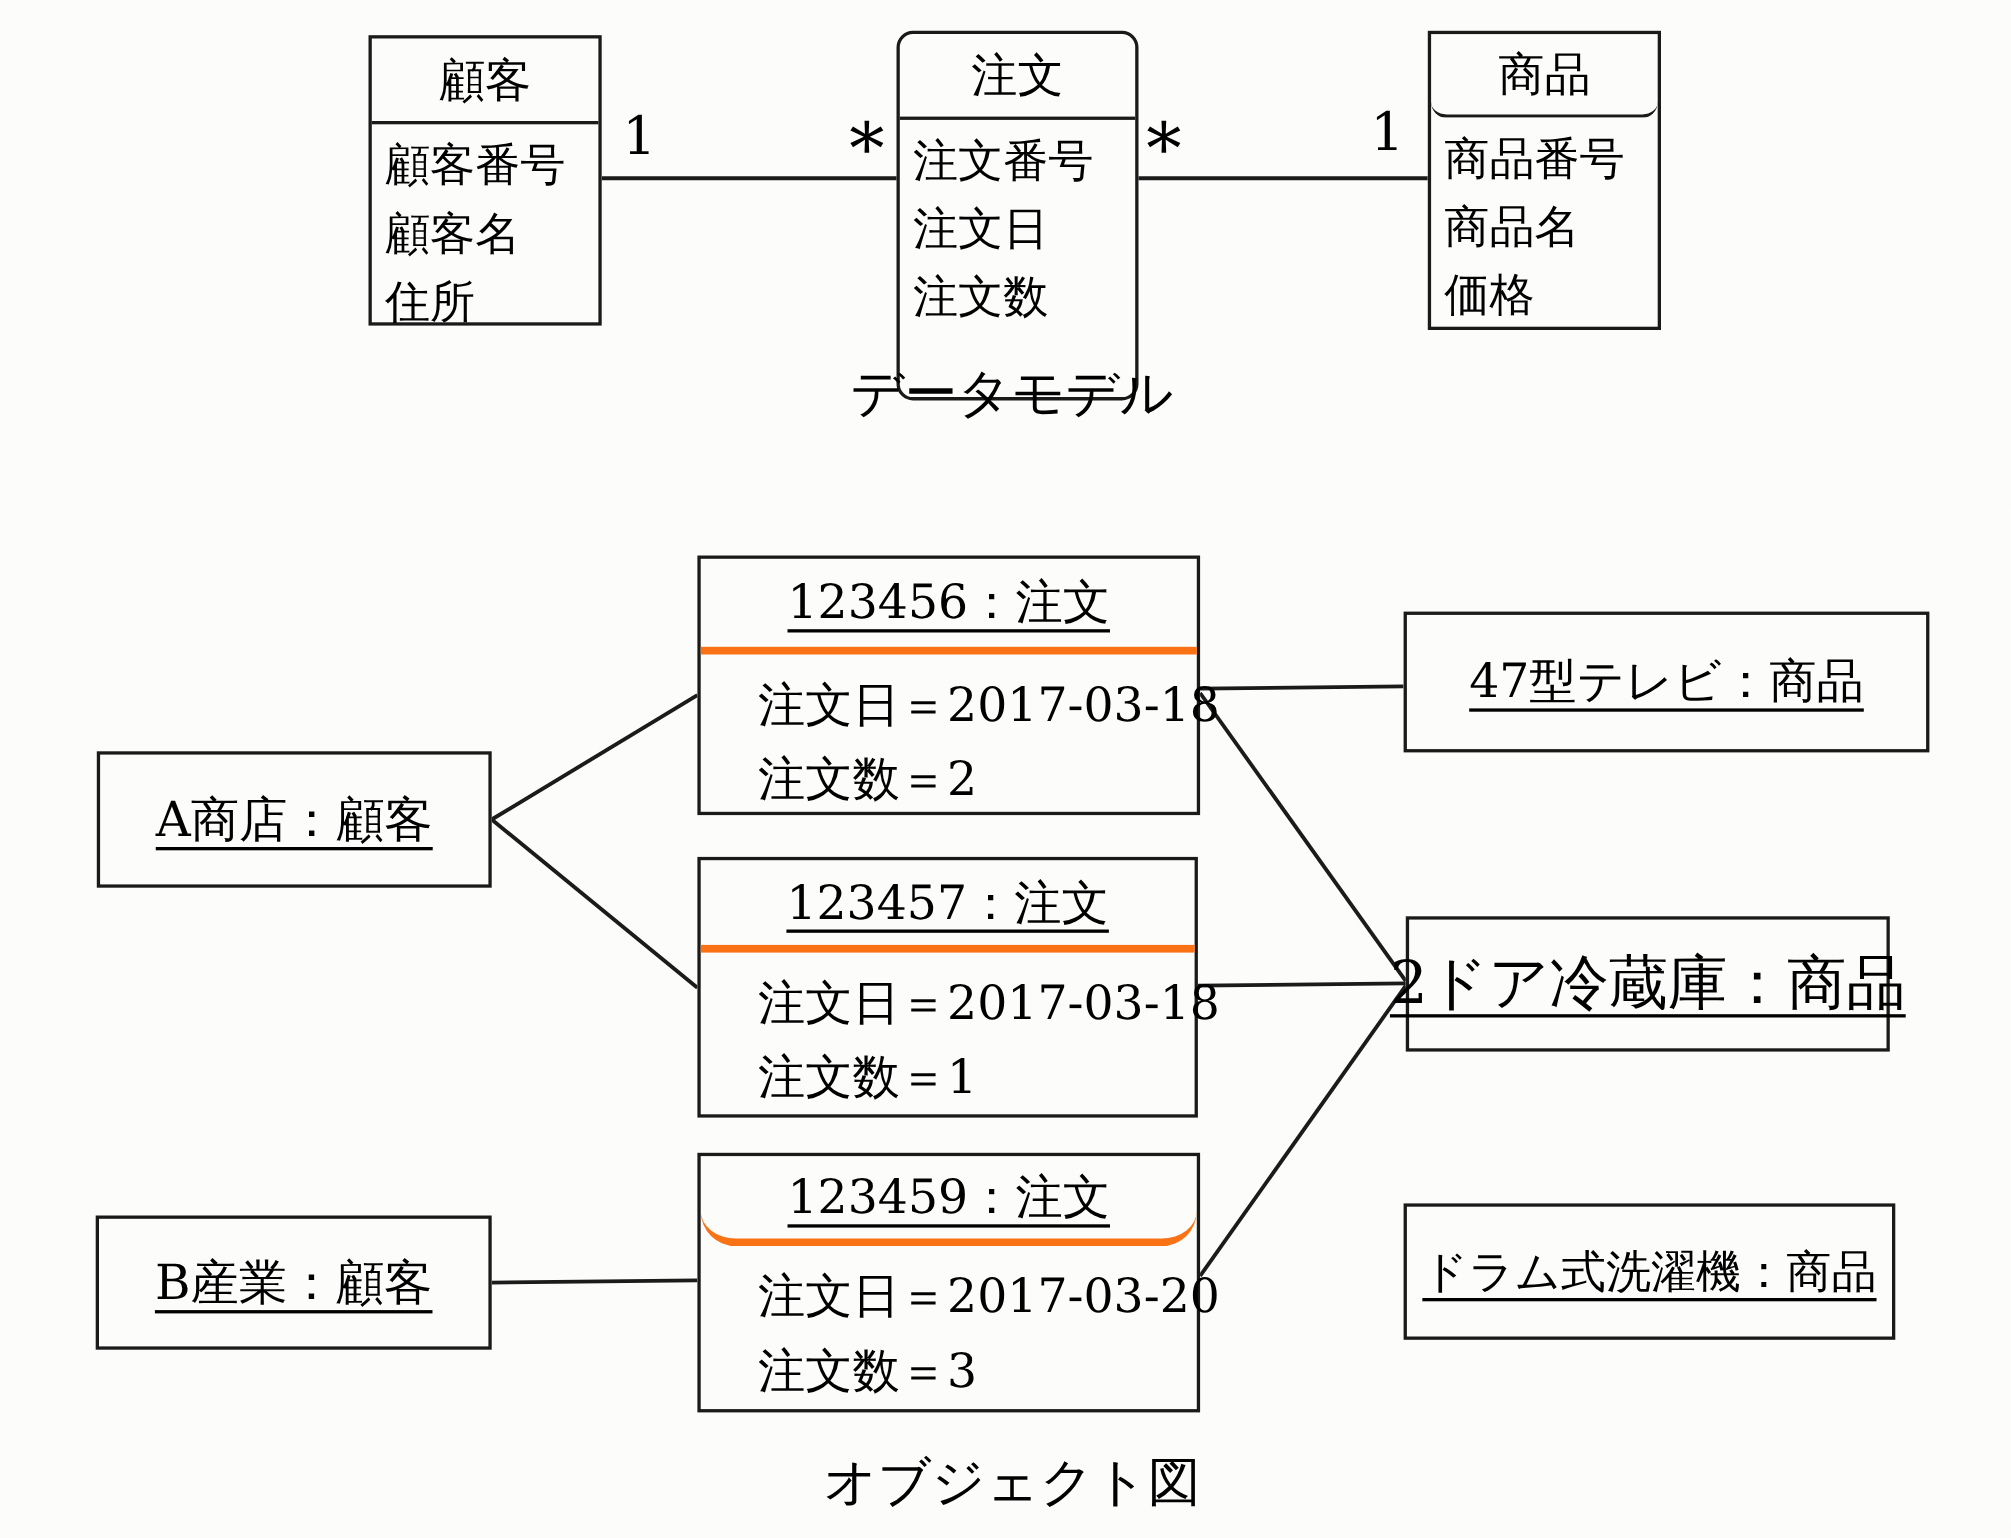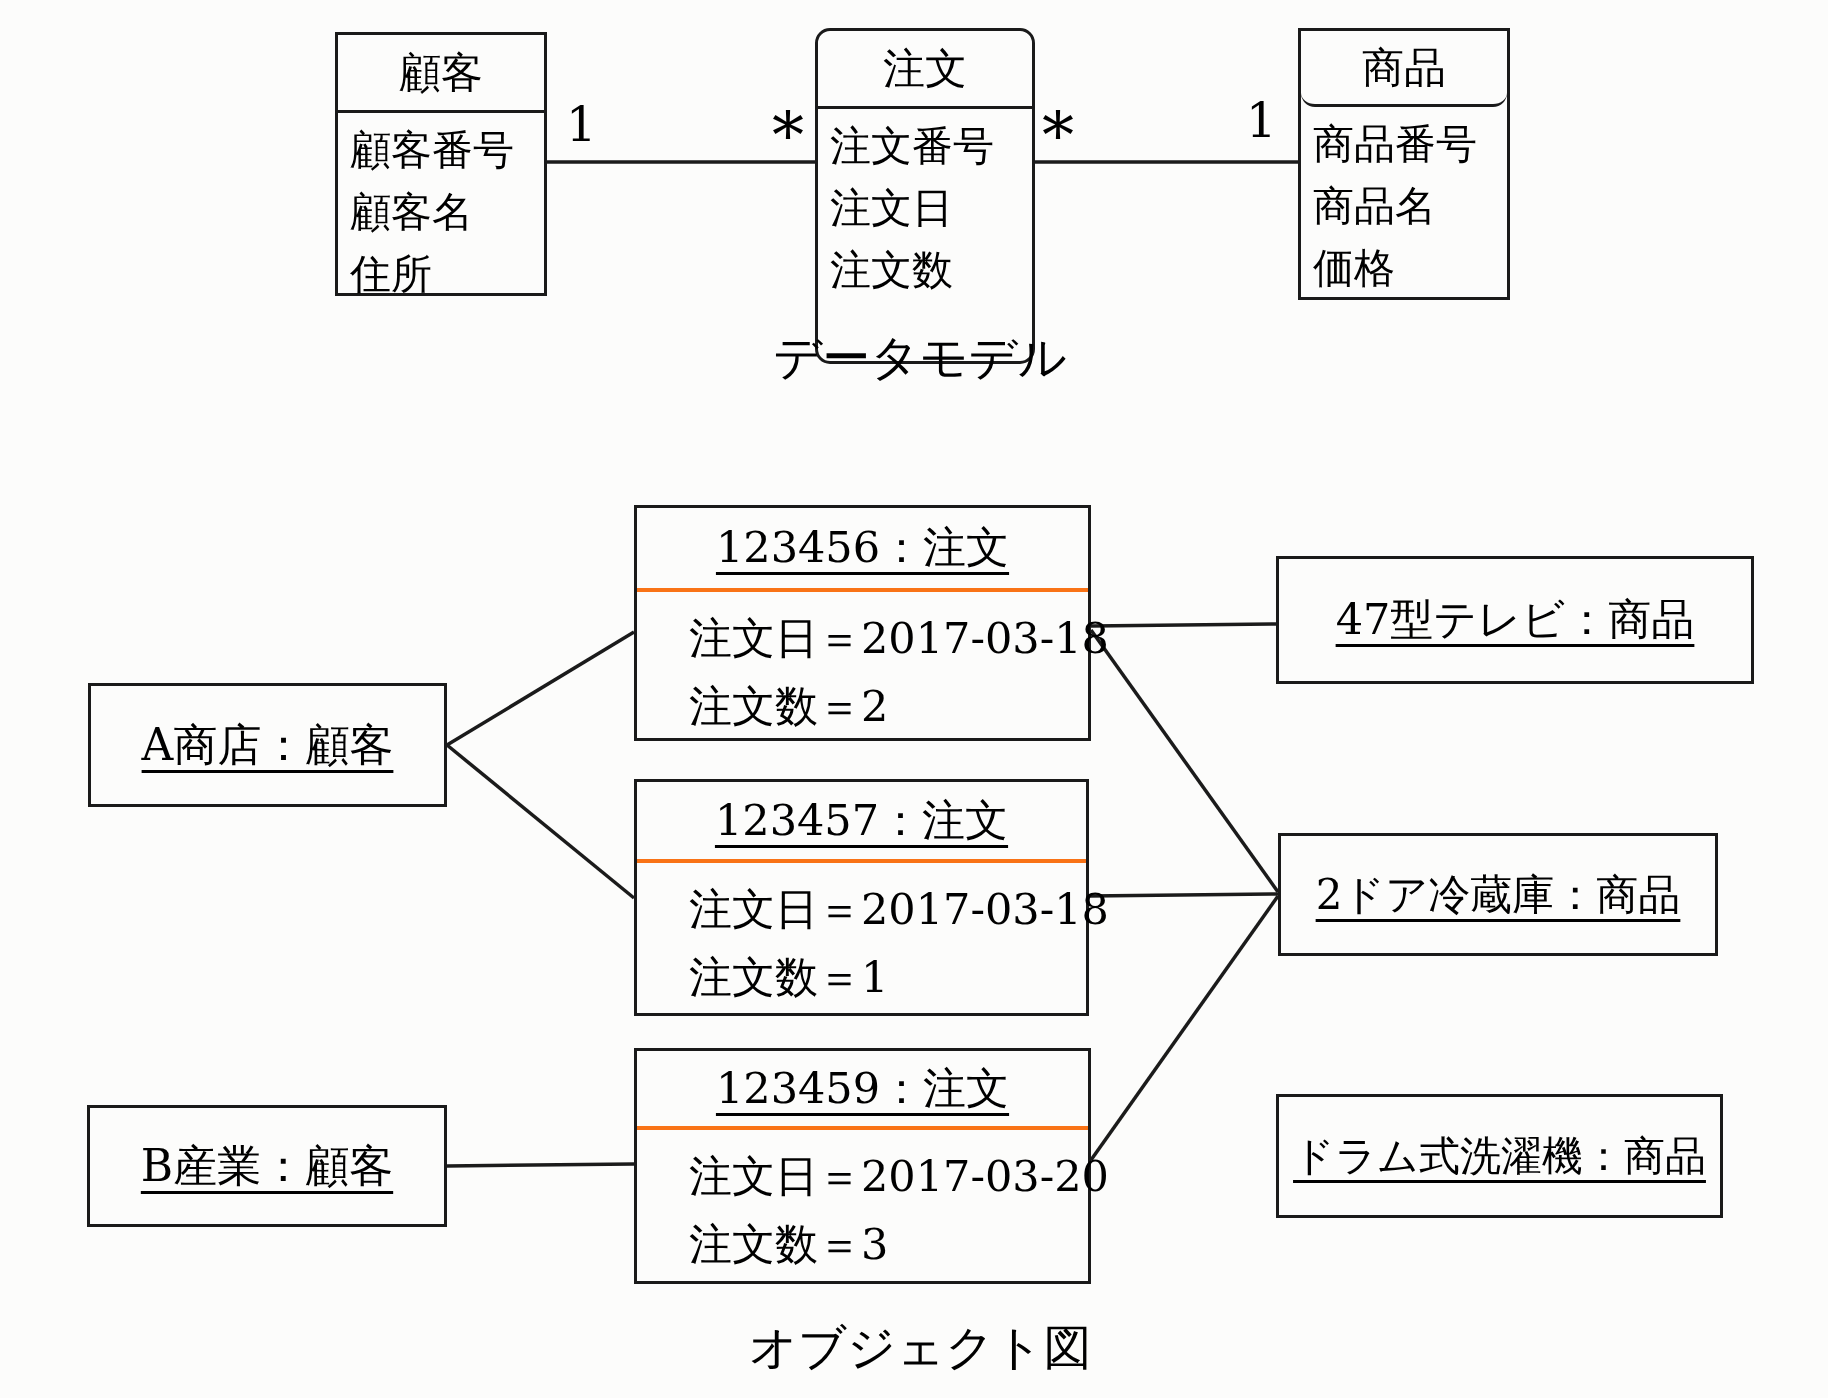--- a/index.html
+++ b/index.html
@@ -39,33 +39,33 @@
   #caption-top{left:640px;top:326px;}
   #caption-bottom{left:640px;top:1316px;}
 
   
   .obj{position:absolute;border:3px solid #1a1a1a;background:#fcfcfb;box-sizing:border-box;
        display:flex;align-items:center;justify-content:center;font-size:44px;white-space:nowrap;}
   .u{text-decoration:underline;text-decoration-thickness:3px;text-underline-offset:10px;}
   #obj-cust-a{left:88px;top:683px;width:359px;height:124px;}
   #obj-cust-b{left:87px;top:1105px;width:360px;height:122px;}
   #obj-prod-tv{left:1276px;top:556px;width:478px;height:128px;font-size:43px;}
-  #obj-prod-fridge{left:1278px;top:833px;width:440px;height:123px;font-size:42px;}
+  #obj-prod-fridge{left:1278px;top:833px;width:440px;height:123px;font-size:54px;}
   #obj-prod-washer{left:1276px;top:1094px;width:447px;height:124px;font-size:41px;}
 
   .orderbox{position:absolute;border:3px solid #1a1a1a;background:#fcfcfb;box-sizing:border-box;}
-  .order-title{border-bottom:4px solid #f97316;text-align:center;font-size:43px;white-space:nowrap;
+  .order-title{border-bottom:7px solid #f97316;text-align:center;font-size:43px;white-space:nowrap;
                display:flex;align-items:center;justify-content:center;}
   .order-attrs{padding:12px 0 0 14px;font-size:43px;line-height:68px;white-space:nowrap;margin-left:38px;}
   #obj-order-1{left:634px;top:505px;width:457px;height:236px;}
   #obj-order-1 .order-title{height:80px;}
   #obj-order-2{left:634px;top:779px;width:455px;height:237px;}
   #obj-order-2 .order-title{height:77px;}
   #obj-order-3{left:634px;top:1048px;width:457px;height:236px;}
-  #obj-order-3 .order-title{height:75px;}
+  #obj-order-3 .order-title{height:75px;border-radius:32px;}
 </style>
 </head>
 <body>
 
 <div id="canvas">
 
   <svg class="wires">
     <line x1="547" y1="162" x2="815" y2="162"></line>
     <line x1="1035" y1="162" x2="1298" y2="162"></line>
     <line x1="447" y1="745" x2="634" y2="632"></line>

